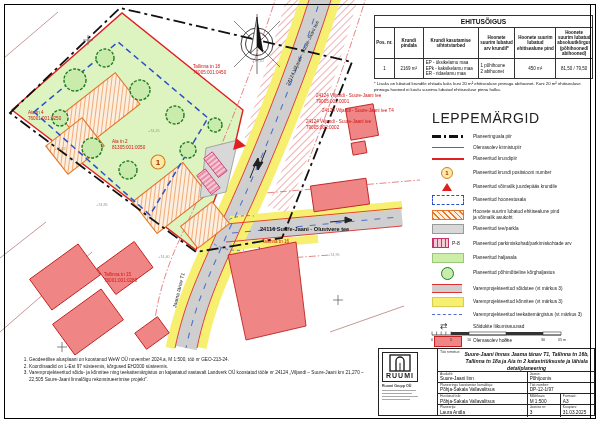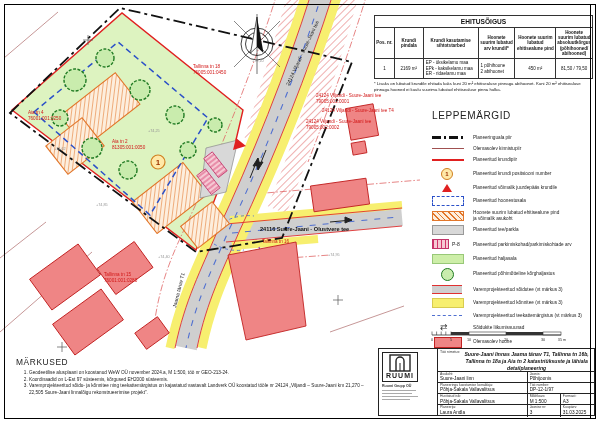--- a/index.html
+++ b/index.html
@@ -17,21 +17,21 @@
   .table-wrap{position:absolute;left:374px;top:15px;width:219px;background:#fff;z-index:10;}
   .tbl-title{border:1px solid #333;border-bottom:none;text-align:center;font-weight:bold;font-size:6.6px;padding:2px 0;}
   .bt{border-collapse:collapse;width:100%;background:#fff;}
   .bt th,.bt td{border:0.8px solid #333;font-size:4.5px;padding:1.5px 1px;text-align:center;vertical-align:middle;line-height:1.2;}
   .bt th{font-weight:bold;}
   .cell-left div{text-align:left;padding-left:1px;}
   .footnote{font-size:4.3px;line-height:1.3;margin-top:2px;color:#111;}
 
   
   .legend{position:absolute;left:432px;top:110px;width:162px;z-index:10;}
-  .legend-title{font-size:10px;letter-spacing:.6px;margin-bottom:13px;color:#222;}
+  .legend-title{font-size:14px;letter-spacing:.6px;margin-bottom:7px;color:#222;}
   .lrow{display:flex;align-items:center;margin-bottom:4.2px;min-height:7px;}
   .lsym{width:36px;min-width:36px;margin-right:5px;display:flex;align-items:center;}
   .llab{font-size:4.7px;line-height:1.15;color:#222;}
   .s-line-pa{width:32px;height:2.6px;background:repeating-linear-gradient(90deg,#111 0 9px,transparent 9px 12px,#111 12px 14px,transparent 14px 17px);}
   .s-line-thin{width:32px;height:1px;background:#a05050;}
   .s-line-red{width:32px;height:1.7px;background:#e02020;}
   .s-circ1{width:10px;height:10px;border-radius:50%;border:1.2px solid #d08020;background:#ffe9a8;
            font-size:6px;font-weight:bold;color:#9a3000;display:flex;align-items:center;justify-content:center;margin-left:9px;}
   .s-tri{width:0;height:0;border-left:5px solid transparent;border-right:5px solid transparent;border-bottom:8px solid #e02020;margin-left:10px;}
   .s-dashed-rect{width:30px;height:8px;border:1.2px dashed #2b50c8;}
@@ -445,21 +445,20 @@
       <text x="4" y="12.5">0</text>
       <text x="23" y="12.5">5</text>
       <text x="41" y="12.5">10</text>
       <text x="78" y="12.5">20</text>
       <text x="115" y="12.5">30</text>
       <text x="134" y="12.5">35 m</text>
     </g>
   </svg>
 
   <div class="notes">
-    <div class="notes-title">MÄRKUSED</div>
     <ol>
       <li>Geodeetilise alusplaani on koostanud WeW OÜ november 2024.a, M 1:500, töö nr GEO-213-24.</li>
       <li>Koordinaadid on L-Est 97 süsteemis, kõrgused EH2000 süsteemis.</li>
       <li>Varemprojekteeritud sõidu- ja kõnnitee ning teekattemärgistus on kajastatud vastavalt Landverk OÜ koostatud tööle nr 24124 „Viljandi – Suure-Jaani km 21,270 – 22,505 Suure-Jaani linnalõigu rekonstrueerimise projekt”.</li>
     </ol>
   </div>
 
   <div class="tb">
     <div class="tb-logo">
       <div class="logo-box">

